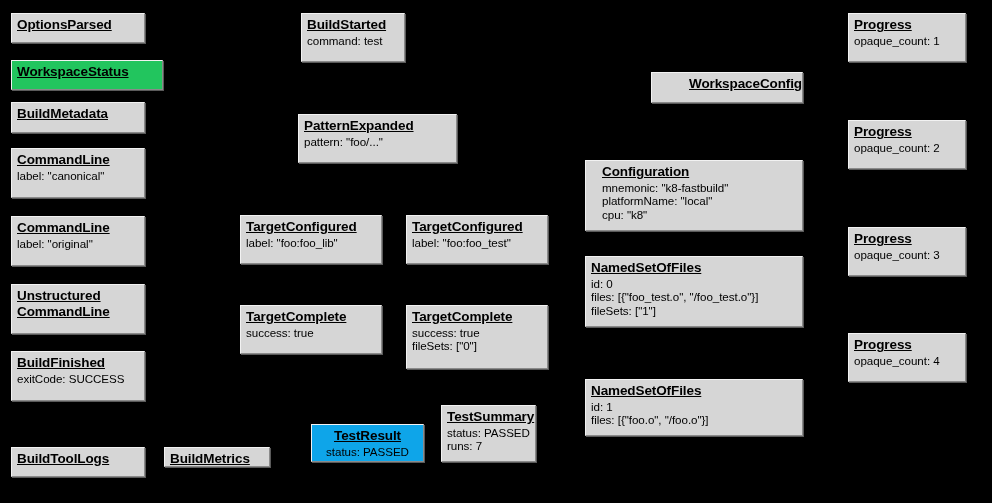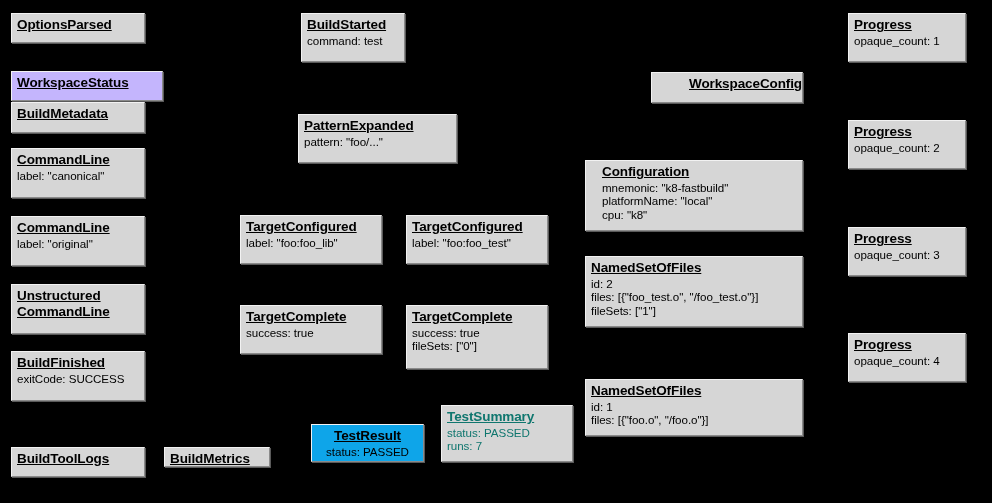--- a/index.html
+++ b/index.html
@@ -57,21 +57,21 @@
       <span class="node-title">OptionsParsed</span>
     </div>
     <div class="node" style="left: 301px; top: 13px; width: 104px; height: 49px; background: rgb(214, 214, 214); color: rgb(0, 0, 0);">
       <span class="node-title">BuildStarted</span>
       <span class="node-field">command: test</span>
     </div>
     <div class="node" style="left: 848px; top: 13px; width: 118px; height: 49px; background: rgb(214, 214, 214); color: rgb(0, 0, 0);">
       <span class="node-title">Progress</span>
       <span class="node-field">opaque_count: 1</span>
     </div>
-    <div class="node" style="left: 11px; top: 71px; width: 152px; height: 30px; background: #c4b5fd; color: rgb(0, 0, 0);">
+    <div class="node" style="left: 11px; top: 60px; width: 152px; height: 30px; background: #22c55e; color: rgb(0, 0, 0);">
       <span class="node-title">WorkspaceStatus</span>
     </div>
     <div class="node" style="left: 651px; top: 72px; width: 152px; height: 31px; background: rgb(214, 214, 214); color: rgb(0, 0, 0); padding-left: 37px;">
       <span class="node-title">WorkspaceConfig</span>
     </div>
     <div class="node" style="left: 11px; top: 102px; width: 134px; height: 31px; background: rgb(214, 214, 214); color: rgb(0, 0, 0);">
       <span class="node-title">BuildMetadata</span>
     </div>
     <div class="node" style="left: 298px; top: 114px; width: 159px; height: 49px; background: rgb(214, 214, 214); color: rgb(0, 0, 0);">
       <span class="node-title">PatternExpanded</span>
@@ -102,21 +102,21 @@
     <div class="node" style="left: 11px; top: 216px; width: 134px; height: 50px; background: rgb(214, 214, 214); color: rgb(0, 0, 0);">
       <span class="node-title">CommandLine</span>
       <span class="node-field">label: "original"</span>
     </div>
     <div class="node" style="left: 848px; top: 227px; width: 118px; height: 49px; background: rgb(214, 214, 214); color: rgb(0, 0, 0);">
       <span class="node-title">Progress</span>
       <span class="node-field">opaque_count: 3</span>
     </div>
     <div class="node" style="left: 585px; top: 256px; width: 218px; height: 71px; background: rgb(214, 214, 214); color: rgb(0, 0, 0);">
       <span class="node-title">NamedSetOfFiles</span>
-      <span class="node-field">id: 2</span>
+      <span class="node-field">id: 0</span>
       <span class="node-field">files: [{"foo_test.o", "/foo_test.o"}]</span>
       <span class="node-field">fileSets: ["1"]</span>
     </div>
     <div class="node" style="left: 11px; top: 284px; width: 134px; height: 50px; background: rgb(214, 214, 214); color: rgb(0, 0, 0);">
       <span class="node-title">Unstructured
 CommandLine</span>
     </div>
     <div class="node" style="left: 240px; top: 305px; width: 142px; height: 49px; background: rgb(214, 214, 214); color: rgb(0, 0, 0);">
       <span class="node-title">TargetComplete</span>
       <span class="node-field">success: true</span>
@@ -132,21 +132,21 @@
     </div>
     <div class="node" style="left: 11px; top: 351px; width: 134px; height: 50px; background: rgb(214, 214, 214); color: rgb(0, 0, 0);">
       <span class="node-title">BuildFinished</span>
       <span class="node-field">exitCode: SUCCESS</span>
     </div>
     <div class="node" style="left: 585px; top: 379px; width: 218px; height: 57px; background: rgb(214, 214, 214); color: rgb(0, 0, 0);">
       <span class="node-title">NamedSetOfFiles</span>
       <span class="node-field">id: 1</span>
       <span class="node-field">files: [{"foo.o", "/foo.o"}]</span>
     </div>
-    <div class="node" style="left: 441px; top: 405px; width: 132px; height: 57px; background: rgb(214, 214, 214); color: #0f766e;">
+    <div class="node" style="left: 441px; top: 405px; width: 95px; height: 57px; background: rgb(214, 214, 214); color: #000000;">
       <span class="node-title">TestSummary</span>
       <span class="node-field">status: PASSED</span>
       <span class="node-field">runs: 7</span>
     </div>
     <div class="node" style="left: 311px; top: 424px; width: 113px; height: 38px; background: #0ea5e9; color: rgb(0, 0, 0); text-align: center;">
       <span class="node-title">TestResult</span>
       <span class="node-field">status: PASSED</span>
     </div>
     <div class="node" style="left: 11px; top: 447px; width: 134px; height: 30px; background: rgb(214, 214, 214); color: rgb(0, 0, 0);">
       <span class="node-title">BuildToolLogs</span>

